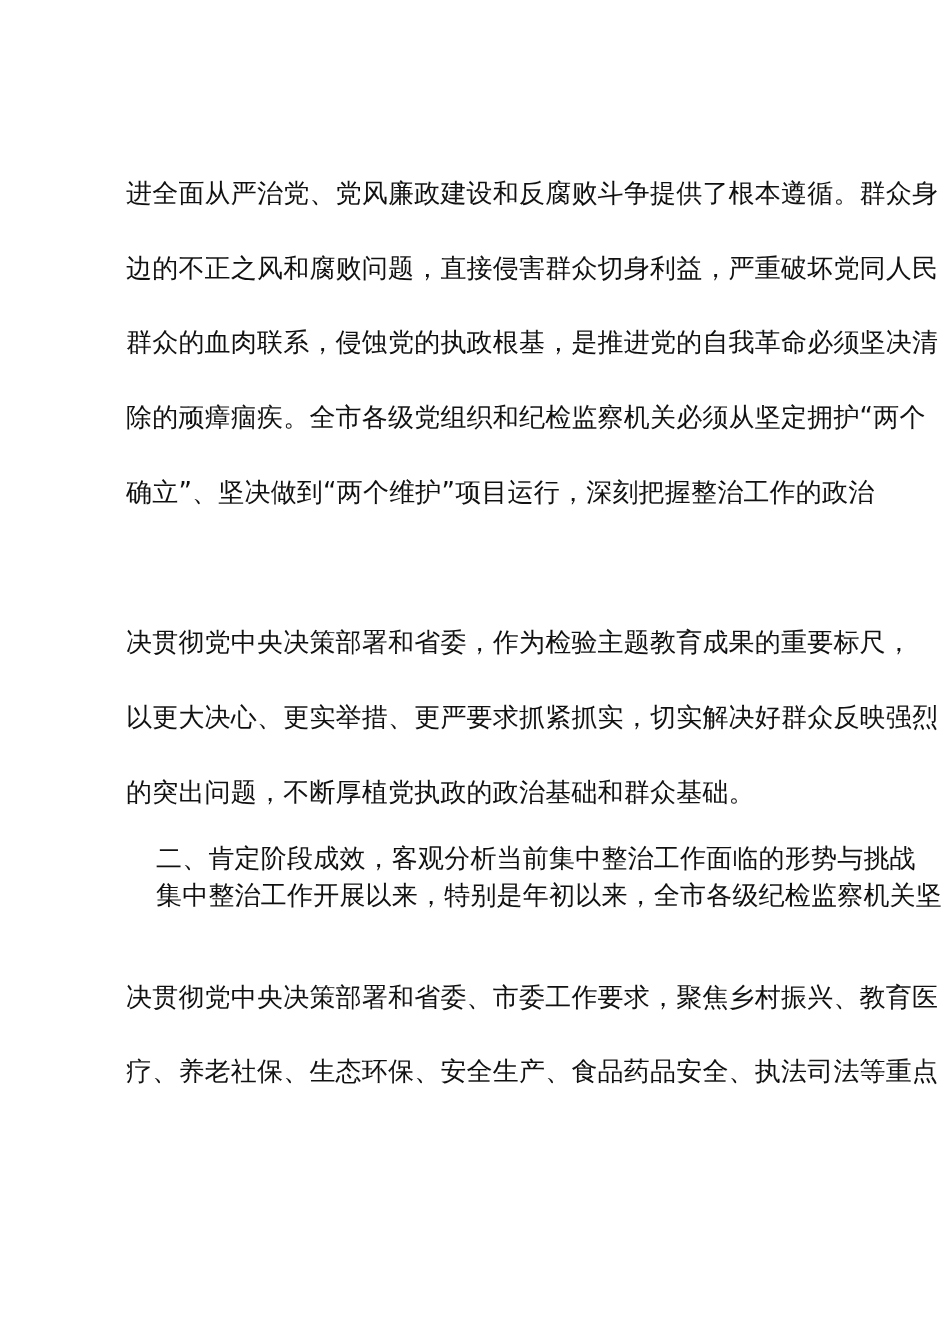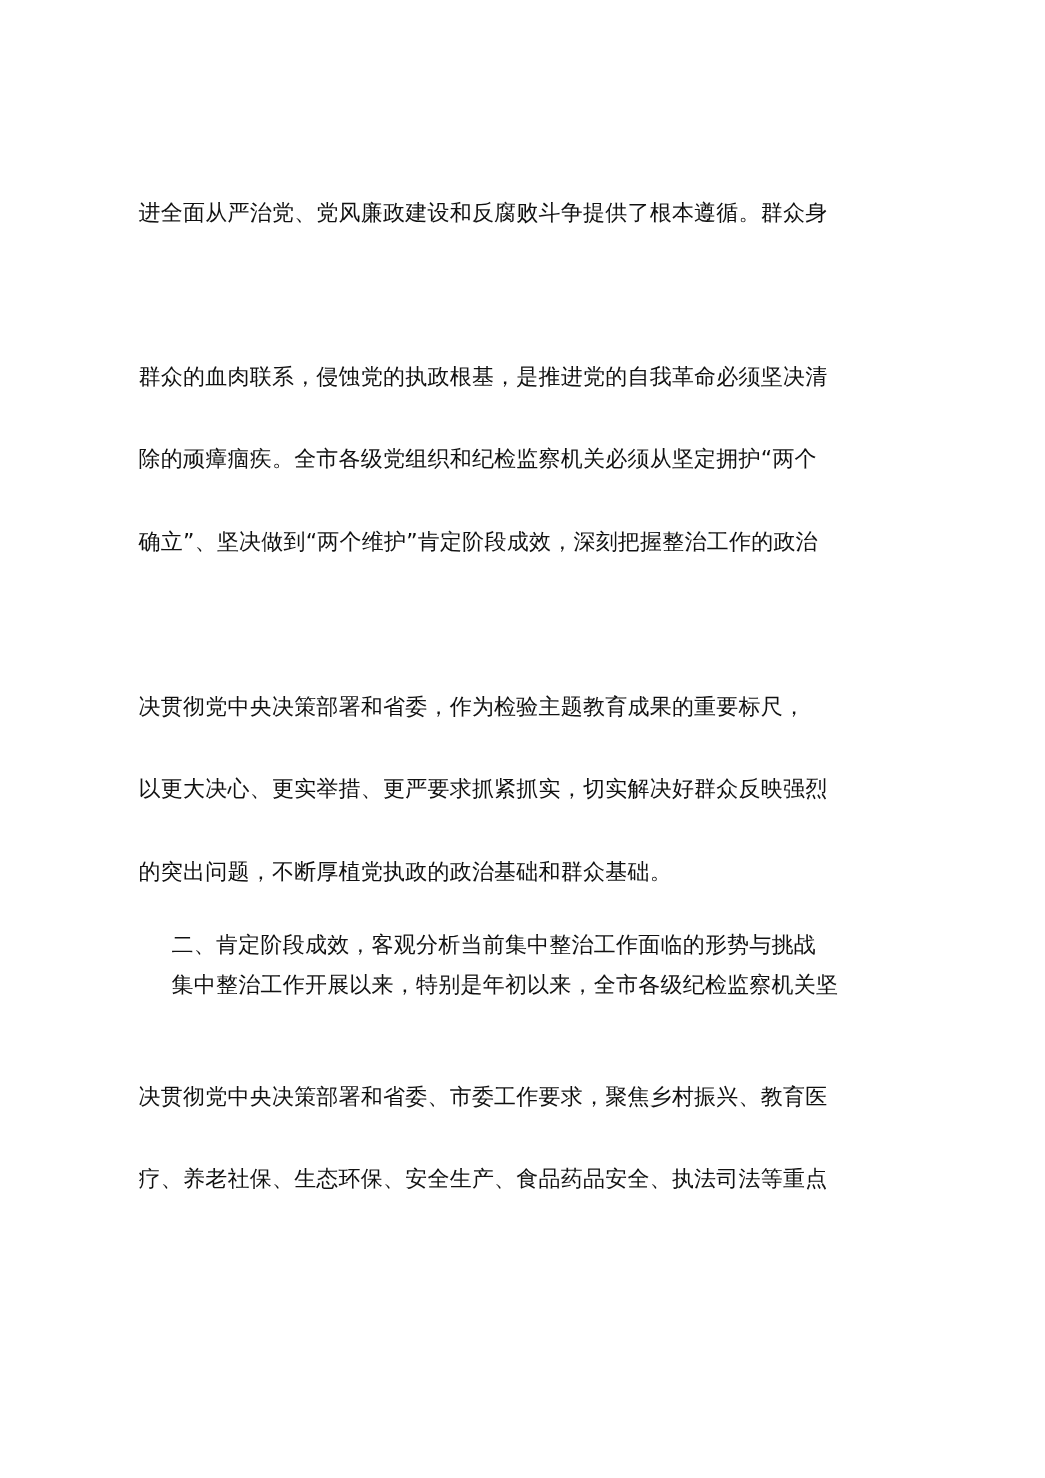--- a/index.html
+++ b/index.html
@@ -20,37 +20,38 @@
       left: 0;
       top: 0;
       width: 950px;
       height: 1344px;
       background: #ffffff;
     }
     .line {
       position: absolute;
       left: 126px;
       width: 700px;
-      font-size: 20px;
+      font-size: 26px;
       line-height: 30px;
       white-space: nowrap;
       letter-spacing: 0.2px;
     }
     .indent {
       left: 156px;
     }
   </style>
 </head>
 <body>
 
 <div class="page">
   <div class="line" style="top:178px">进全面从严治党、党风廉政建设和反腐败斗争提供了根本遵循。群众身</div>
+  <div class="line" style="top:253px">边的不正之风和腐败问题，直接侵害群众切身利益，严重破坏党同人民</div>
   <div class="line" style="top:327px">群众的血肉联系，侵蚀党的执政根基，是推进党的自我革命必须坚决清</div>
   <div class="line" style="top:402px">除的顽瘴痼疾。全市各级党组织和纪检监察机关必须从坚定拥护“两个</div>
-  <div class="line" style="top:477px">确立”、坚决做到“两个维护”肯定阶段成效，深刻把握整治工作的政治</div>
+  <div class="line" style="top:477px">确立”、坚决做到“两个维护”项目运行，深刻把握整治工作的政治</div>
   <div class="line" style="top:627px">决贯彻党中央决策部署和省委，作为检验主题教育成果的重要标尺，</div>
   <div class="line" style="top:702px">以更大决心、更实举措、更严要求抓紧抓实，切实解决好群众反映强烈</div>
   <div class="line" style="top:777px">的突出问题，不断厚植党执政的政治基础和群众基础。</div>
 
   <div class="line indent" style="top:843px">二、肯定阶段成效，客观分析当前集中整治工作面临的形势与挑战</div>
 
   <div class="line indent" style="top:880px">集中整治工作开展以来，特别是年初以来，全市各级纪检监察机关坚</div>
   <div class="line" style="top:982px">决贯彻党中央决策部署和省委、市委工作要求，聚焦乡村振兴、教育医</div>
   <div class="line" style="top:1056px">疗、养老社保、生态环保、安全生产、食品药品安全、执法司法等重点</div>
 </div>

